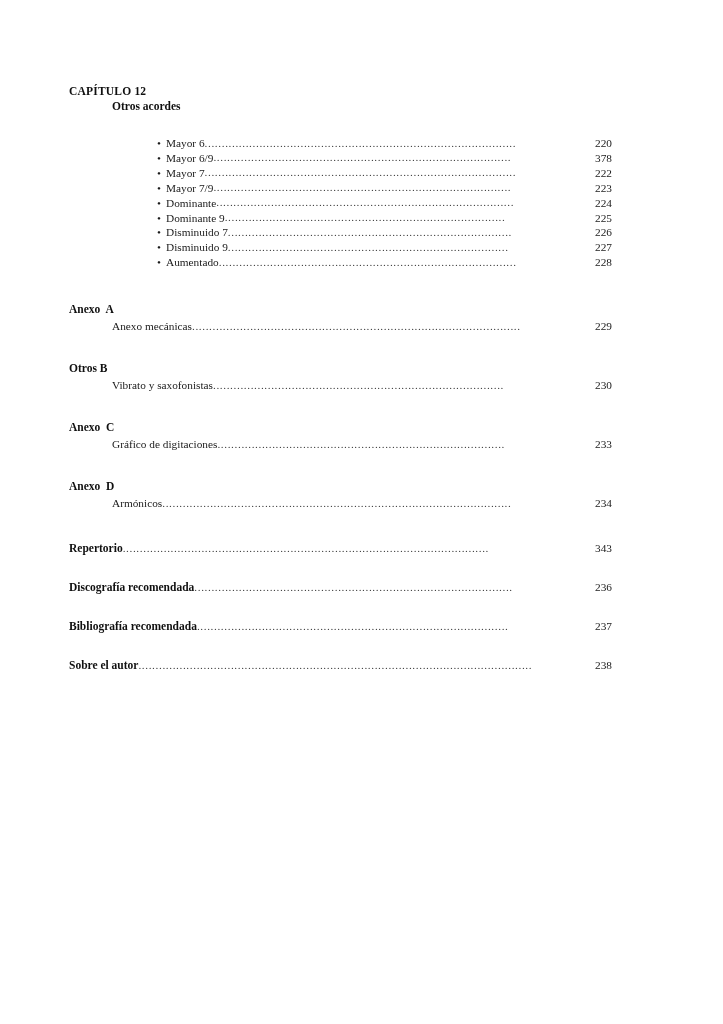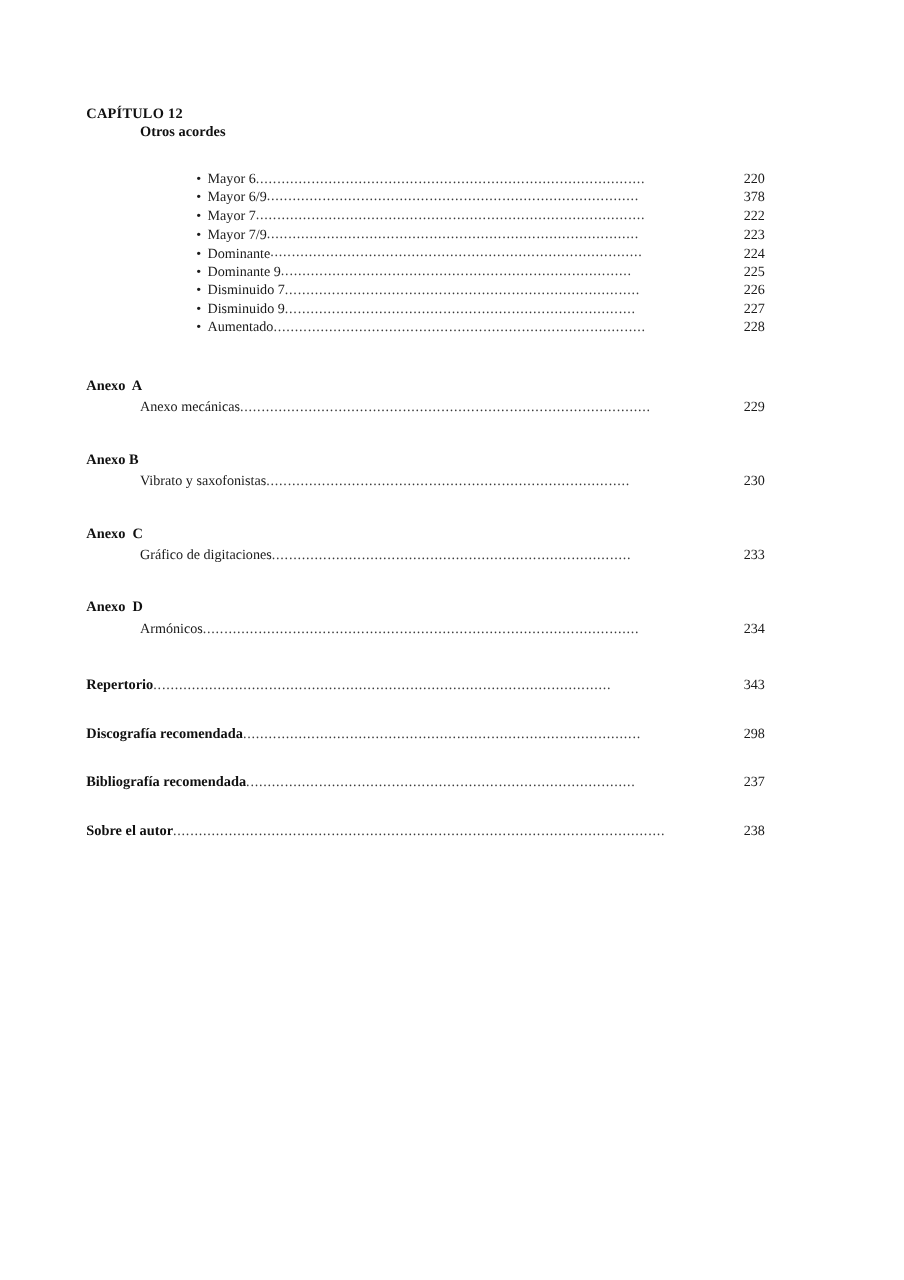--- a/index.html
+++ b/index.html
@@ -204,21 +204,21 @@
       <div class="anexo-group">
         <div class="anexo-heading">Anexo  A</div>
         <div class="toc-row anexo-sub">
           <span class="toc-label">Anexo mecánicas</span>
           <span class="leader">................................................................................................</span>
           <span class="pageno">229</span>
         </div>
       </div>
 
       <div class="anexo-group">
-        <div class="anexo-heading">Anexo B</div>
+        <div class="anexo-heading">Otros B</div>
         <div class="toc-row anexo-sub">
           <span class="toc-label">Vibrato y saxofonistas</span>
           <span class="leader"> .....................................................................................</span>
           <span class="pageno">230</span>
         </div>
       </div>
 
       <div class="anexo-group">
         <div class="anexo-heading">Anexo  C</div>
         <div class="toc-row anexo-sub">
@@ -243,21 +243,21 @@
 
       <div class="toc-row bold-entry">
         <span class="toc-label">Repertorio</span>
         <span class="leader"> ...........................................................................................................</span>
         <span class="pageno">343</span>
       </div>
 
       <div class="toc-row bold-entry">
         <span class="toc-label">Discografía recomendada</span>
         <span class="leader"> .............................................................................................</span>
-        <span class="pageno">298</span>
+        <span class="pageno">236</span>
       </div>
 
       <div class="toc-row bold-entry">
         <span class="toc-label">Bibliografía recomendada</span>
         <span class="leader"> ...........................................................................................</span>
         <span class="pageno">237</span>
       </div>
 
       <div class="toc-row bold-entry">
         <span class="toc-label">Sobre el autor</span>

